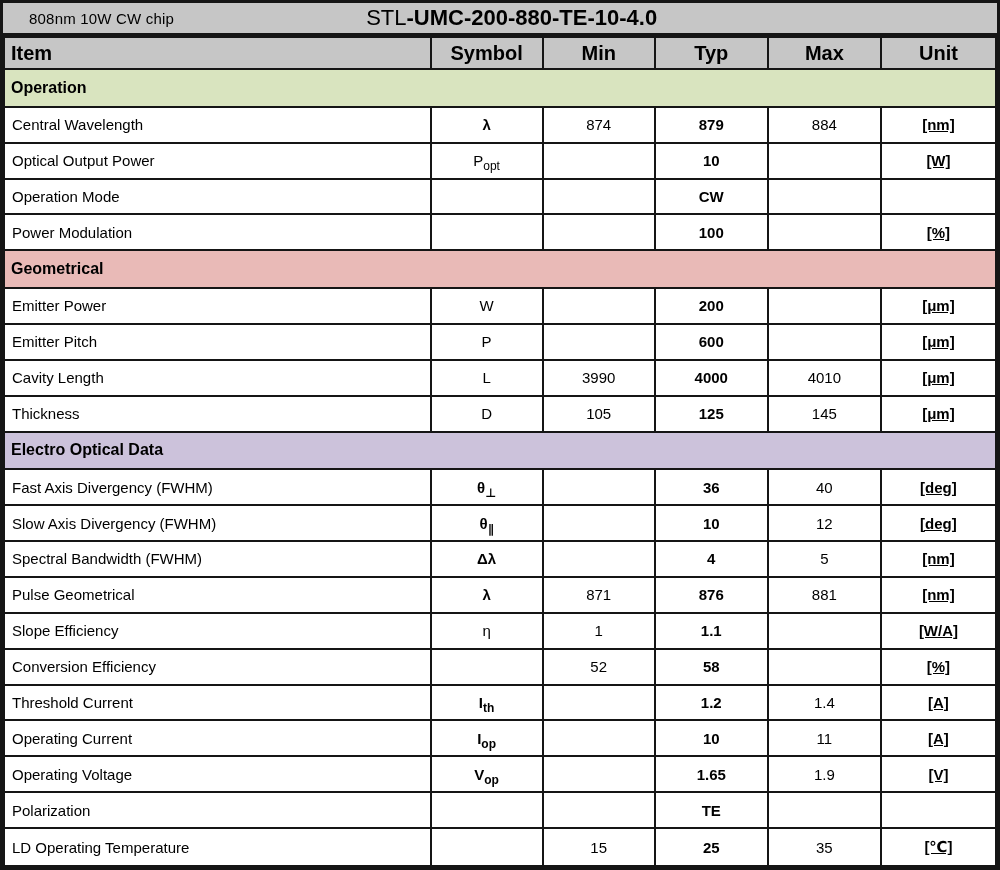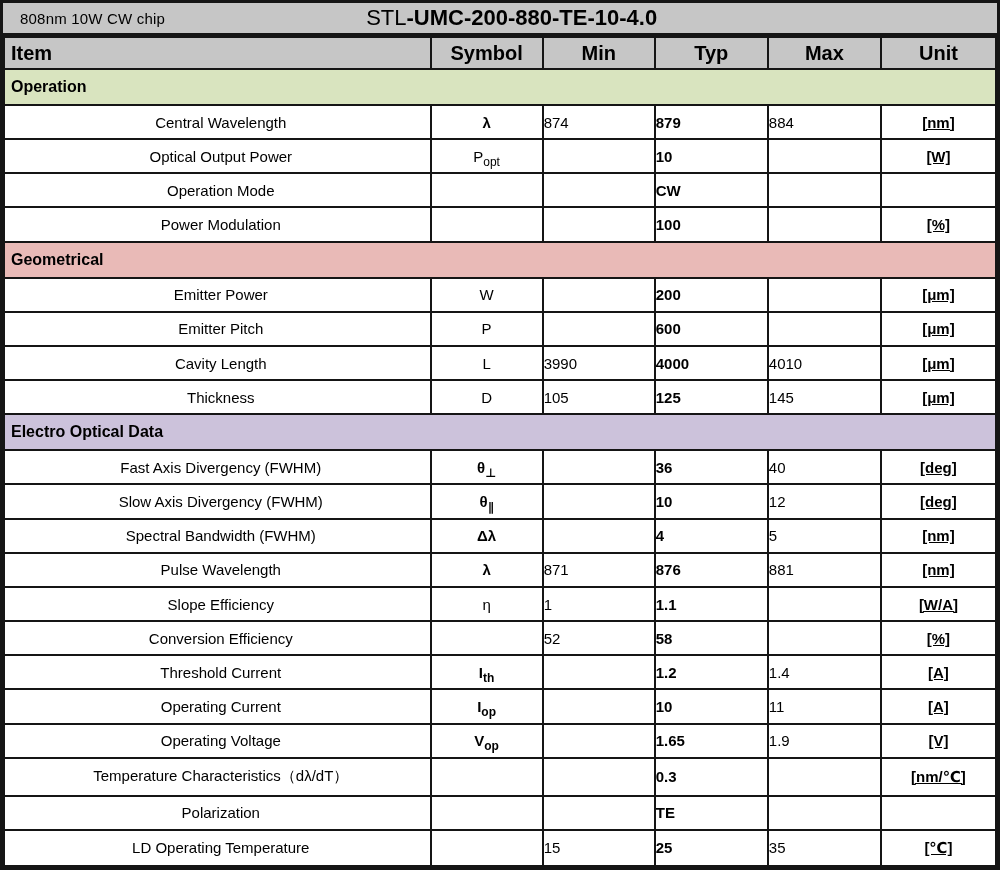--- a/index.html
+++ b/index.html
@@ -19,21 +19,21 @@
   .topbar {
     position: relative;
     height: 33px;
     background: var(--header-bg, #c6c6c6);
     border-bottom: 3px solid var(--border-c, #151515);
     display: flex;
     align-items: center;
     box-sizing: border-box;
   }
   .topbar .chip {
-    margin-left: 17px;
+    margin-left: 26px;
     font-size: 15px;
     letter-spacing: 0.2px;
   }
   .topbar .model {
     position: absolute;
     left: 50%;
     top: 50%;
     transform: translate(-46%, -50%);
     font-size: 22px;
     white-space: nowrap;
@@ -63,37 +63,37 @@
     padding-left: 6px;
   }
   .grid td.section {
     font-size: 16px;
     font-weight: bold;
     text-align: left;
     padding-left: 6px;
   }
   .grid td.c-item {
     font-size: 15px;
-    text-align: center;
+    text-align: left;
     padding-left: 7px;
     background: #fff;
   }
   .grid td.c-sym {
     font-size: 15px;
     text-align: center;
     background: #fff;
   }
   .grid td.c-sym.b { font-weight: bold; }
   .grid td.c-sym sub {
     font-size: 12px;
     line-height: 0;
   }
   .grid td.c-num {
     font-size: 15px;
-    text-align: left;
+    text-align: center;
     background: #fff;
   }
   .grid td.c-typ { font-weight: bold; margin-left: 26px; }
   .grid td.c-unit {
     font-size: 15px;
     font-weight: bold;
     text-align: center;
     background: #fff;
     text-decoration: underline;
   }
@@ -217,21 +217,21 @@
         </tr>
         <tr>
           <td class="c-item">Spectral Bandwidth (FWHM)</td>
           <td class="c-sym b">Δλ</td>
           <td class="c-num"></td>
           <td class="c-num c-typ">4</td>
           <td class="c-num">5</td>
           <td class="c-unit">[nm]</td>
         </tr>
         <tr>
-          <td class="c-item">Pulse Wavelength</td>
+          <td class="c-item">Pulse Geometrical</td>
           <td class="c-sym b">λ</td>
           <td class="c-num">871</td>
           <td class="c-num c-typ">876</td>
           <td class="c-num">881</td>
           <td class="c-unit">[nm]</td>
         </tr>
         <tr>
           <td class="c-item">Slope Efficiency</td>
           <td class="c-sym">η</td>
           <td class="c-num">1</td>
@@ -265,28 +265,20 @@
         </tr>
         <tr>
           <td class="c-item">Operating Voltage</td>
           <td class="c-sym b">V<sub>op</sub></td>
           <td class="c-num"></td>
           <td class="c-num c-typ">1.65</td>
           <td class="c-num">1.9</td>
           <td class="c-unit">[V]</td>
         </tr>
         <tr>
-          <td class="c-item">Temperature Characteristics（dλ/dT）</td>
-          <td class="c-sym"></td>
-          <td class="c-num"></td>
-          <td class="c-num c-typ">0.3</td>
-          <td class="c-num"></td>
-          <td class="c-unit">[nm/℃]</td>
-        </tr>
-        <tr>
           <td class="c-item">Polarization</td>
           <td class="c-sym"></td>
           <td class="c-num"></td>
           <td class="c-num c-typ">TE</td>
           <td class="c-num"></td>
           <td class="c-unit"></td>
         </tr>
         <tr>
           <td class="c-item">LD Operating Temperature</td>
           <td class="c-sym"></td>

